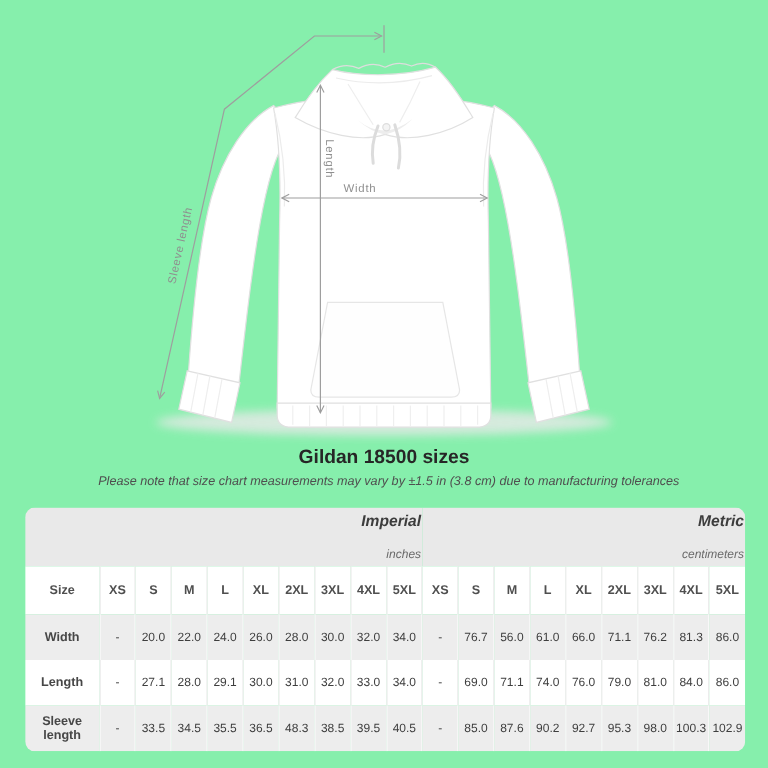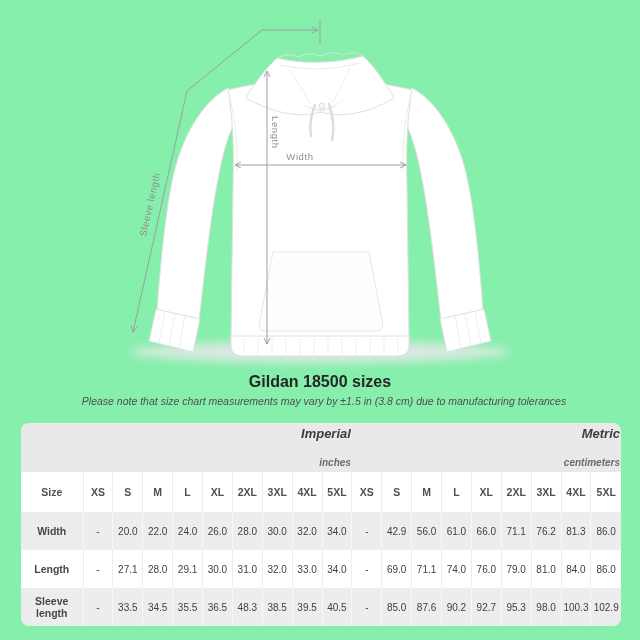--- a/index.html
+++ b/index.html
@@ -9,21 +9,21 @@
   .ann-label{font-family:"Liberation Sans",sans-serif;font-size:9.5px;fill:#8f8f8f;letter-spacing:0.6px;}
   .page-title{position:absolute;top:373px;left:0;width:640px;margin:0;text-align:center;
         font-size:16px;font-weight:bold;color:#262626;}
   .tol-note{position:absolute;top:395px;left:4px;width:640px;margin:0;text-align:center;
         font-style:italic;font-size:10.5px;color:#4f4f4f;}
   .table-wrap{position:absolute;top:423px;left:21px;width:600px;border-radius:8px;overflow:hidden;}
   table{width:100%;border-collapse:collapse;table-layout:fixed;}
   col.c-size{width:62px;}
   .group-row th{background:#e9e9e9;height:47px;vertical-align:middle;text-align:right;font-style:italic;}
   .g-title{font-size:13px;font-weight:bold;color:#3d3d3d;line-height:1.2;}
-  .g-sub{font-size:10px;font-weight:bold;color:#6a6a6a;line-height:1.2;margin-top:16px;padding-left:35px;}
+  .g-sub{font-size:10px;font-weight:normal;color:#6a6a6a;line-height:1.2;margin-top:16px;padding-left:35px;}
   .size-row th{background:#ffffff;height:38px;font-size:10.5px;font-weight:bold;color:#4f4f4f;
         text-align:center;vertical-align:middle;border-left:1px solid #ececec;}
   .size-row th:first-child{border-left:none;}
   tbody tr{height:38px;}
   tbody tr:nth-child(odd){background:#ededed;}
   tbody tr:nth-child(even){background:#ffffff;}
   tbody th.rowlabel{font-size:10.5px;font-weight:bold;color:#474747;text-align:center;
         vertical-align:middle;border-left:none;}
   tbody td{font-size:10px;color:#3e3e3e;text-align:center;vertical-align:middle;}
   tbody tr:nth-child(odd) td{border-left:1px solid #f8f8f8;}
@@ -161,21 +161,21 @@
             <td>-</td>
             <td>20.0</td>
             <td>22.0</td>
             <td>24.0</td>
             <td>26.0</td>
             <td>28.0</td>
             <td>30.0</td>
             <td>32.0</td>
             <td>34.0</td>
             <td>-</td>
-            <td>42.9</td>
+            <td>76.7</td>
             <td>56.0</td>
             <td>61.0</td>
             <td>66.0</td>
             <td>71.1</td>
             <td>76.2</td>
             <td>81.3</td>
             <td>86.0</td>
           </tr>
           <tr>
             <th class="rowlabel">Length</th>

